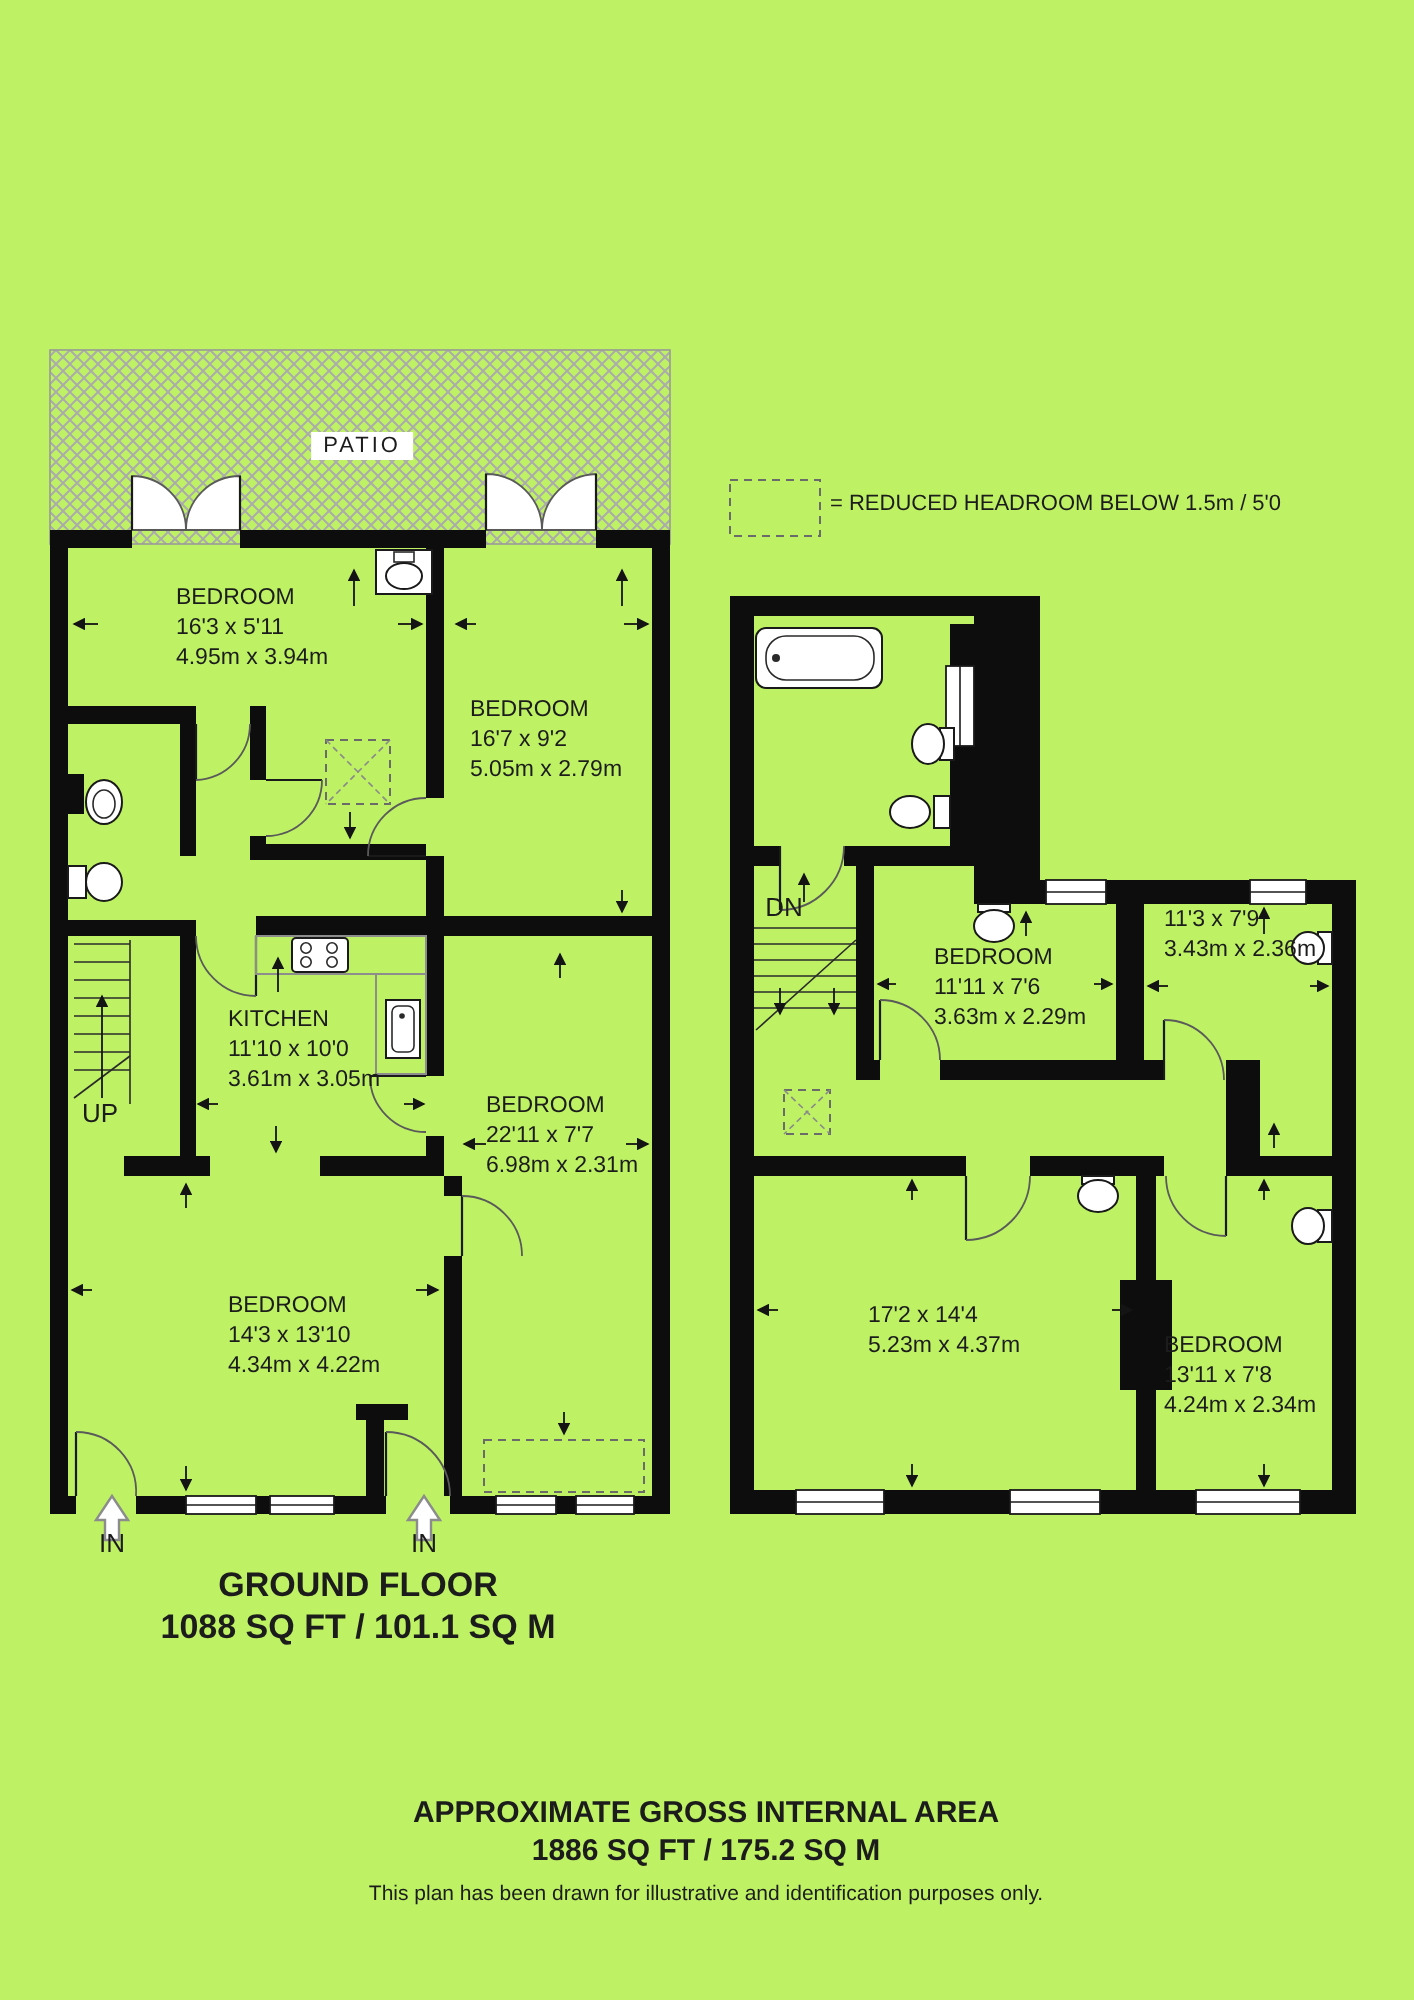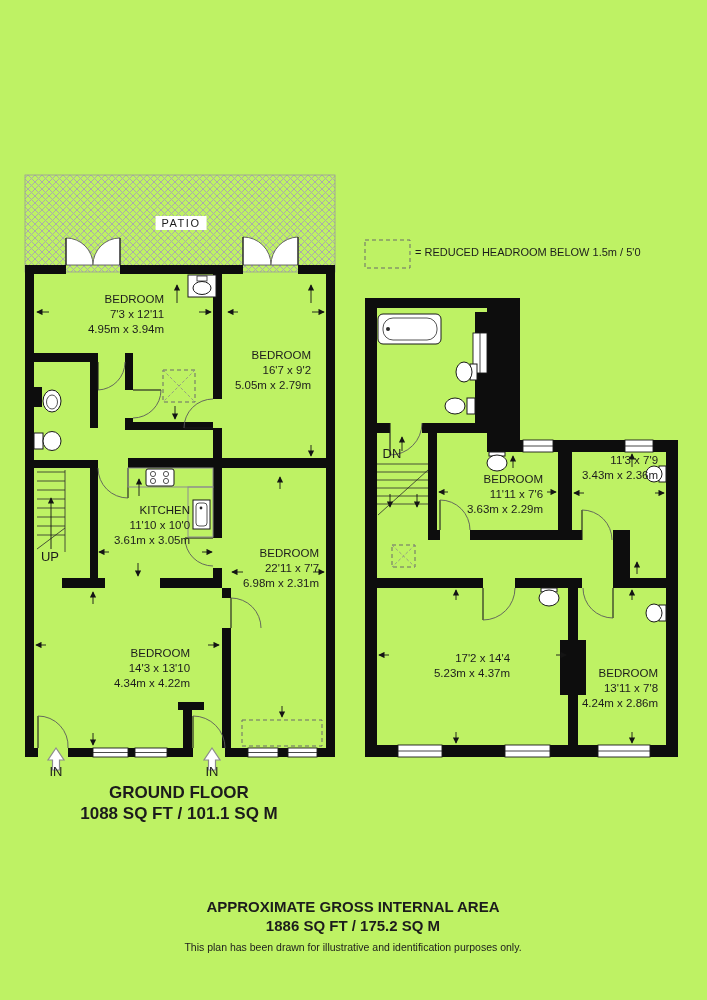--- a/index.html
+++ b/index.html
@@ -13,21 +13,21 @@
   .wedge{fill:#fff;stroke:#5a5a5a;stroke-width:0.9;}
   .leaf{stroke:#1a1a1a;stroke-width:1.1;}
   .dim{stroke:#141414;stroke-width:0.9;}
   .fx{fill:#fff;stroke:#1a1a1a;stroke-width:1;}
   .thin{fill:none;stroke:#2a2a2a;stroke-width:0.8;}
   .cnt{fill:none;stroke:#8d8d8d;stroke-width:1;}
   .dash{fill:none;stroke:#6b6b6b;stroke-width:1;stroke-dasharray:4 3;}
   .dashx{stroke:#8a8a8a;stroke-width:0.8;stroke-dasharray:3 2;}
   .inarrow{fill:#fff;stroke:#8c8c8c;stroke-width:1.2;}
 
-  .lbl{position:absolute;transform:translateX(-50%);text-align:right;
+  .lbl{position:absolute;transform:translateX(-50%);text-align:left;
        font-size:11.5px;line-height:15px;white-space:nowrap;}
   .patio-lbl{position:absolute;transform:translateX(-50%);font-size:11px;letter-spacing:1.5px;
              background:#fff;padding:1px 6px;}
   .stair-lbl{position:absolute;transform:translateX(-50%);font-size:13px;}
   .floor-title{position:absolute;transform:translateX(-50%);text-align:center;
                font-weight:bold;font-size:17px;line-height:21px;white-space:nowrap;}
   .legend-text{position:absolute;font-size:11px;white-space:nowrap;}
   .footer{position:absolute;transform:translateX(-50%);text-align:center;white-space:nowrap;}
   .footer .big{font-weight:bold;font-size:15px;line-height:19px;}
   .footer .small{font-size:10.5px;margin-top:6px;}
@@ -341,21 +341,21 @@
     </g>
   </g>
 
   <rect class="dash" x="365" y="240" width="45" height="28"></rect>
 </svg>
 
 <div class="patio-lbl" style="left:181px;top:216px;">PATIO</div>
 
 <div class="lbl" style="left:126px;top:292px;">
   <div>BEDROOM</div>
-  <div>7'3 x 12'11</div>
+  <div>16'3 x 5'11</div>
   <div>4.95m x 3.94m</div>
 </div>
 <div class="lbl" style="left:273px;top:348px;">
   <div>BEDROOM</div>
   <div>16'7 x 9'2</div>
   <div>5.05m x 2.79m</div>
 </div>
 <div class="lbl" style="left:152px;top:503px;">
   <div>KITCHEN</div>
   <div>11'10 x 10'0</div>
@@ -386,21 +386,21 @@
   <div>11'3 x 7'9</div>
   <div>3.43m x 2.36m</div>
 </div>
 <div class="lbl" style="left:472px;top:651px;">
   <div>17'2 x 14'4</div>
   <div>5.23m x 4.37m</div>
 </div>
 <div class="lbl" style="left:620px;top:666px;">
   <div>BEDROOM</div>
   <div>13'11 x 7'8</div>
-  <div>4.24m x 2.86m</div>
+  <div>4.24m x 2.34m</div>
 </div>
 
 <div class="legend-text" style="left:415px;top:246px;">= REDUCED HEADROOM BELOW 1.5m / 5'0</div>
 
 <div class="floor-title" style="left:179px;top:782px;">
   <div>GROUND FLOOR</div>
   <div>1088 SQ FT / 101.1 SQ M</div>
 </div>
 
 <div class="footer" style="left:353px;top:897px;text-align:center;">

